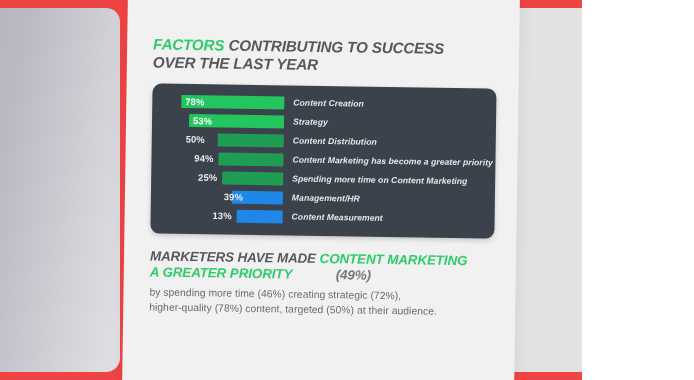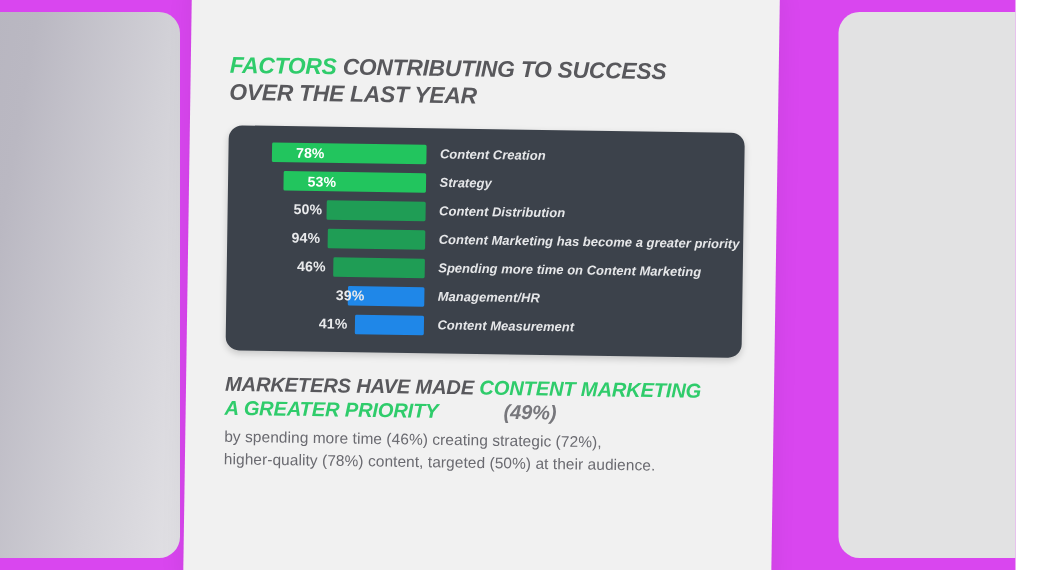--- a/index.html
+++ b/index.html
@@ -7,23 +7,23 @@
     padding: 0;
     width: 694px;
     height: 380px;
     overflow: hidden;
     background: #ffffff;
     font-family: "Liberation Sans", sans-serif;
   }
 
   #stage {
     position: relative;
-    width: 677px;
+    width: 582px;
     height: 380px;
-    background: #d946ef;
+    background: #ef4444;
     overflow: hidden;
   }
 
   
   .side-panel {
     position: absolute;
     top: 8px;
     height: 364px;
     border-radius: 14px;
   }
@@ -115,21 +115,21 @@
     font-weight: bold;
     color: #e9eaec;
     letter-spacing: 0.1px;
     white-space: nowrap;
   }
   .bar-value-in {
     font-size: 9.4px;
     font-weight: bold;
     color: #ffffff;
     letter-spacing: 0.1px;
-    padding-left: 16px;
+    padding-left: 4px;
     white-space: nowrap;
   }
   .bar-label {
     flex: 1 1 auto;
     padding-left: 9px;
     font-size: 8.6px;
     font-weight: bold;
     font-style: italic;
     color: #e6e7e9;
     white-space: nowrap;
@@ -194,49 +194,49 @@
           <div class="bar-row">
             <div class="bar-track">
               <div class="bar-fill" style="width: 95px; background: rgb(34, 197, 94);">
                 <span class="bar-value-in">53%</span>
               </div>
             </div>
             <div class="bar-label">Strategy</div>
           </div>
           <div class="bar-row">
             <div class="bar-track">
-              <span class="bar-value-out" style="right: 69px; text-align: center;">50%</span>
+              <span class="bar-value-out" style="right: 79px; text-align: center;">50%</span>
               <div class="bar-fill" style="width: 66px; background: rgb(31, 157, 85);"></div>
             </div>
             <div class="bar-label">Content Distribution</div>
           </div>
           <div class="bar-row">
             <div class="bar-track">
               <span class="bar-value-out" style="right: 70px;">94%</span>
               <div class="bar-fill" style="width: 65px; background: rgb(31, 157, 85);"></div>
             </div>
             <div class="bar-label">Content Marketing has become a greater priority</div>
           </div>
           <div class="bar-row">
             <div class="bar-track">
-              <span class="bar-value-out" style="right: 66px;">46%</span>
+              <span class="bar-value-out" style="right: 66px;">25%</span>
               <div class="bar-fill" style="width: 61px; background: rgb(31, 157, 85);"></div>
             </div>
             <div class="bar-label">Spending more time on Content Marketing</div>
           </div>
           <div class="bar-row">
             <div class="bar-track">
               <span class="bar-value-out" style="right: 40px;">39%</span>
               <div class="bar-fill" style="width: 51px; background: rgb(31, 135, 232);"></div>
             </div>
             <div class="bar-label">Management/HR</div>
           </div>
           <div class="bar-row">
             <div class="bar-track">
-              <span class="bar-value-out" style="right: 51px;">41%</span>
+              <span class="bar-value-out" style="right: 51px;">13%</span>
               <div class="bar-fill" style="width: 46px; background: rgb(31, 135, 232);"></div>
             </div>
             <div class="bar-label">Content Measurement</div>
           </div>
         </div>
 
       <div id="conclusion">
         <h2 id="conclusion-head">
           <span>MARKETERS HAVE MADE</span>
           <span class="cl-accent">CONTENT MARKETING</span><br>

